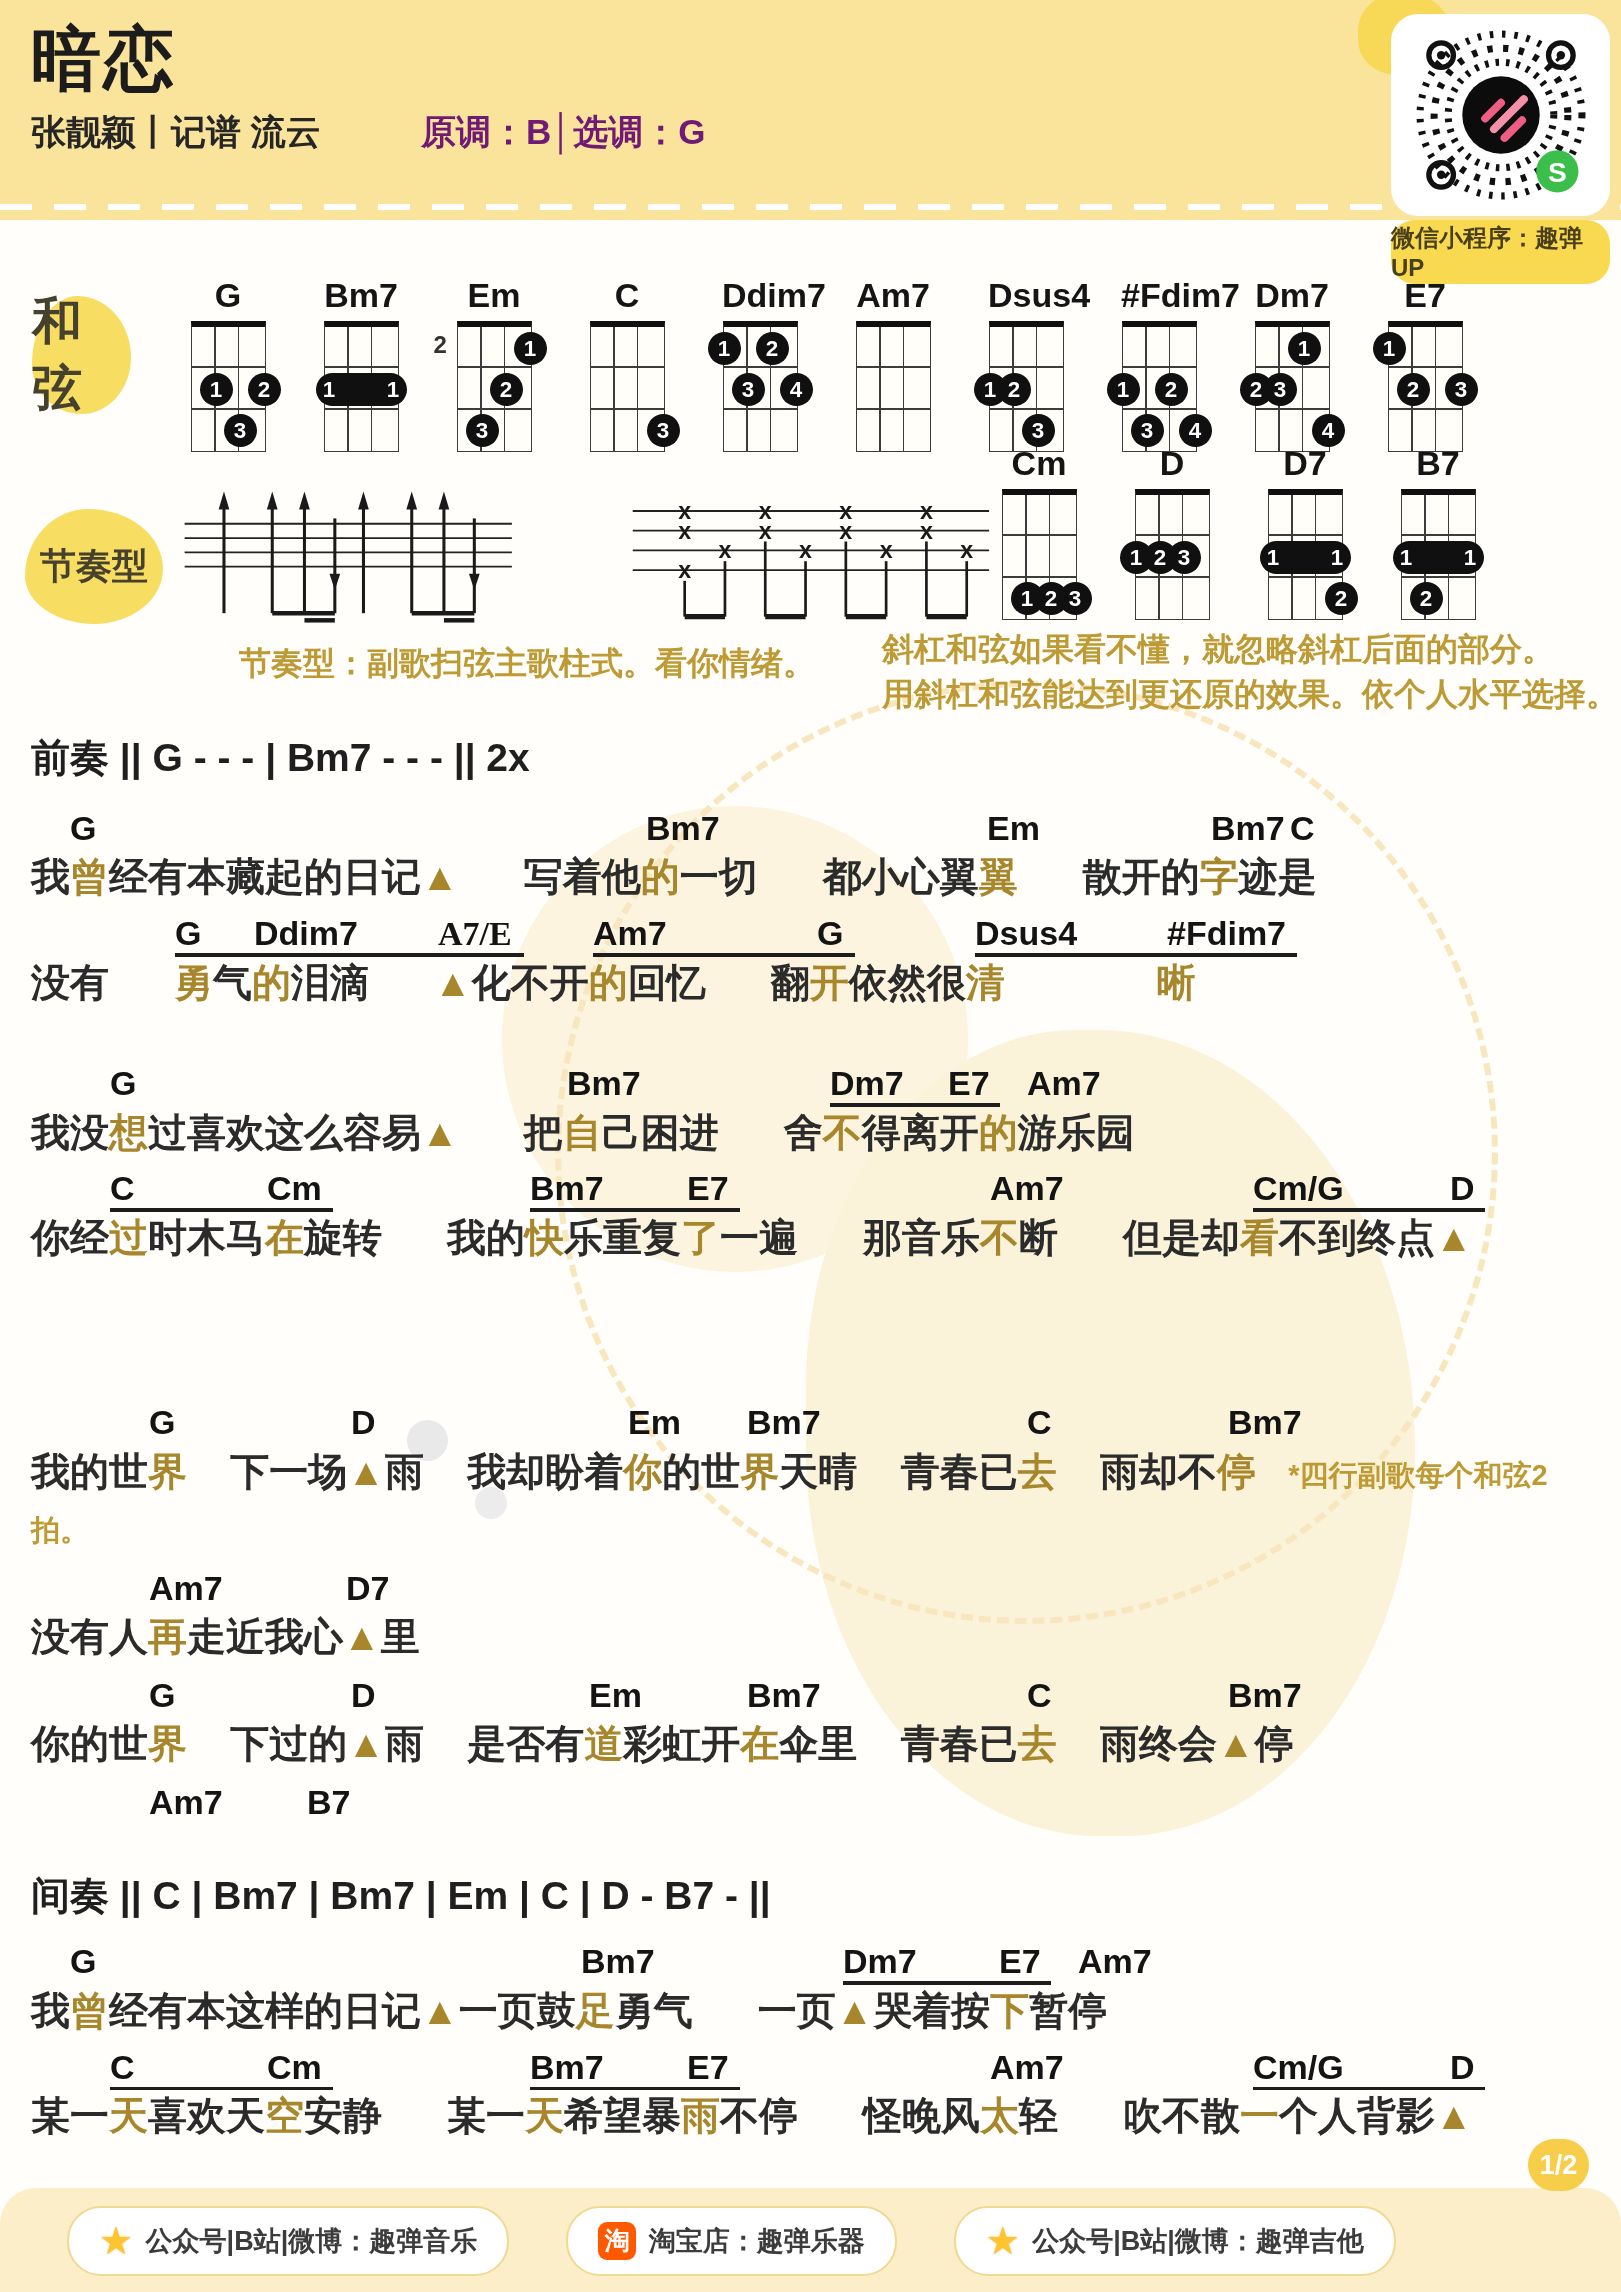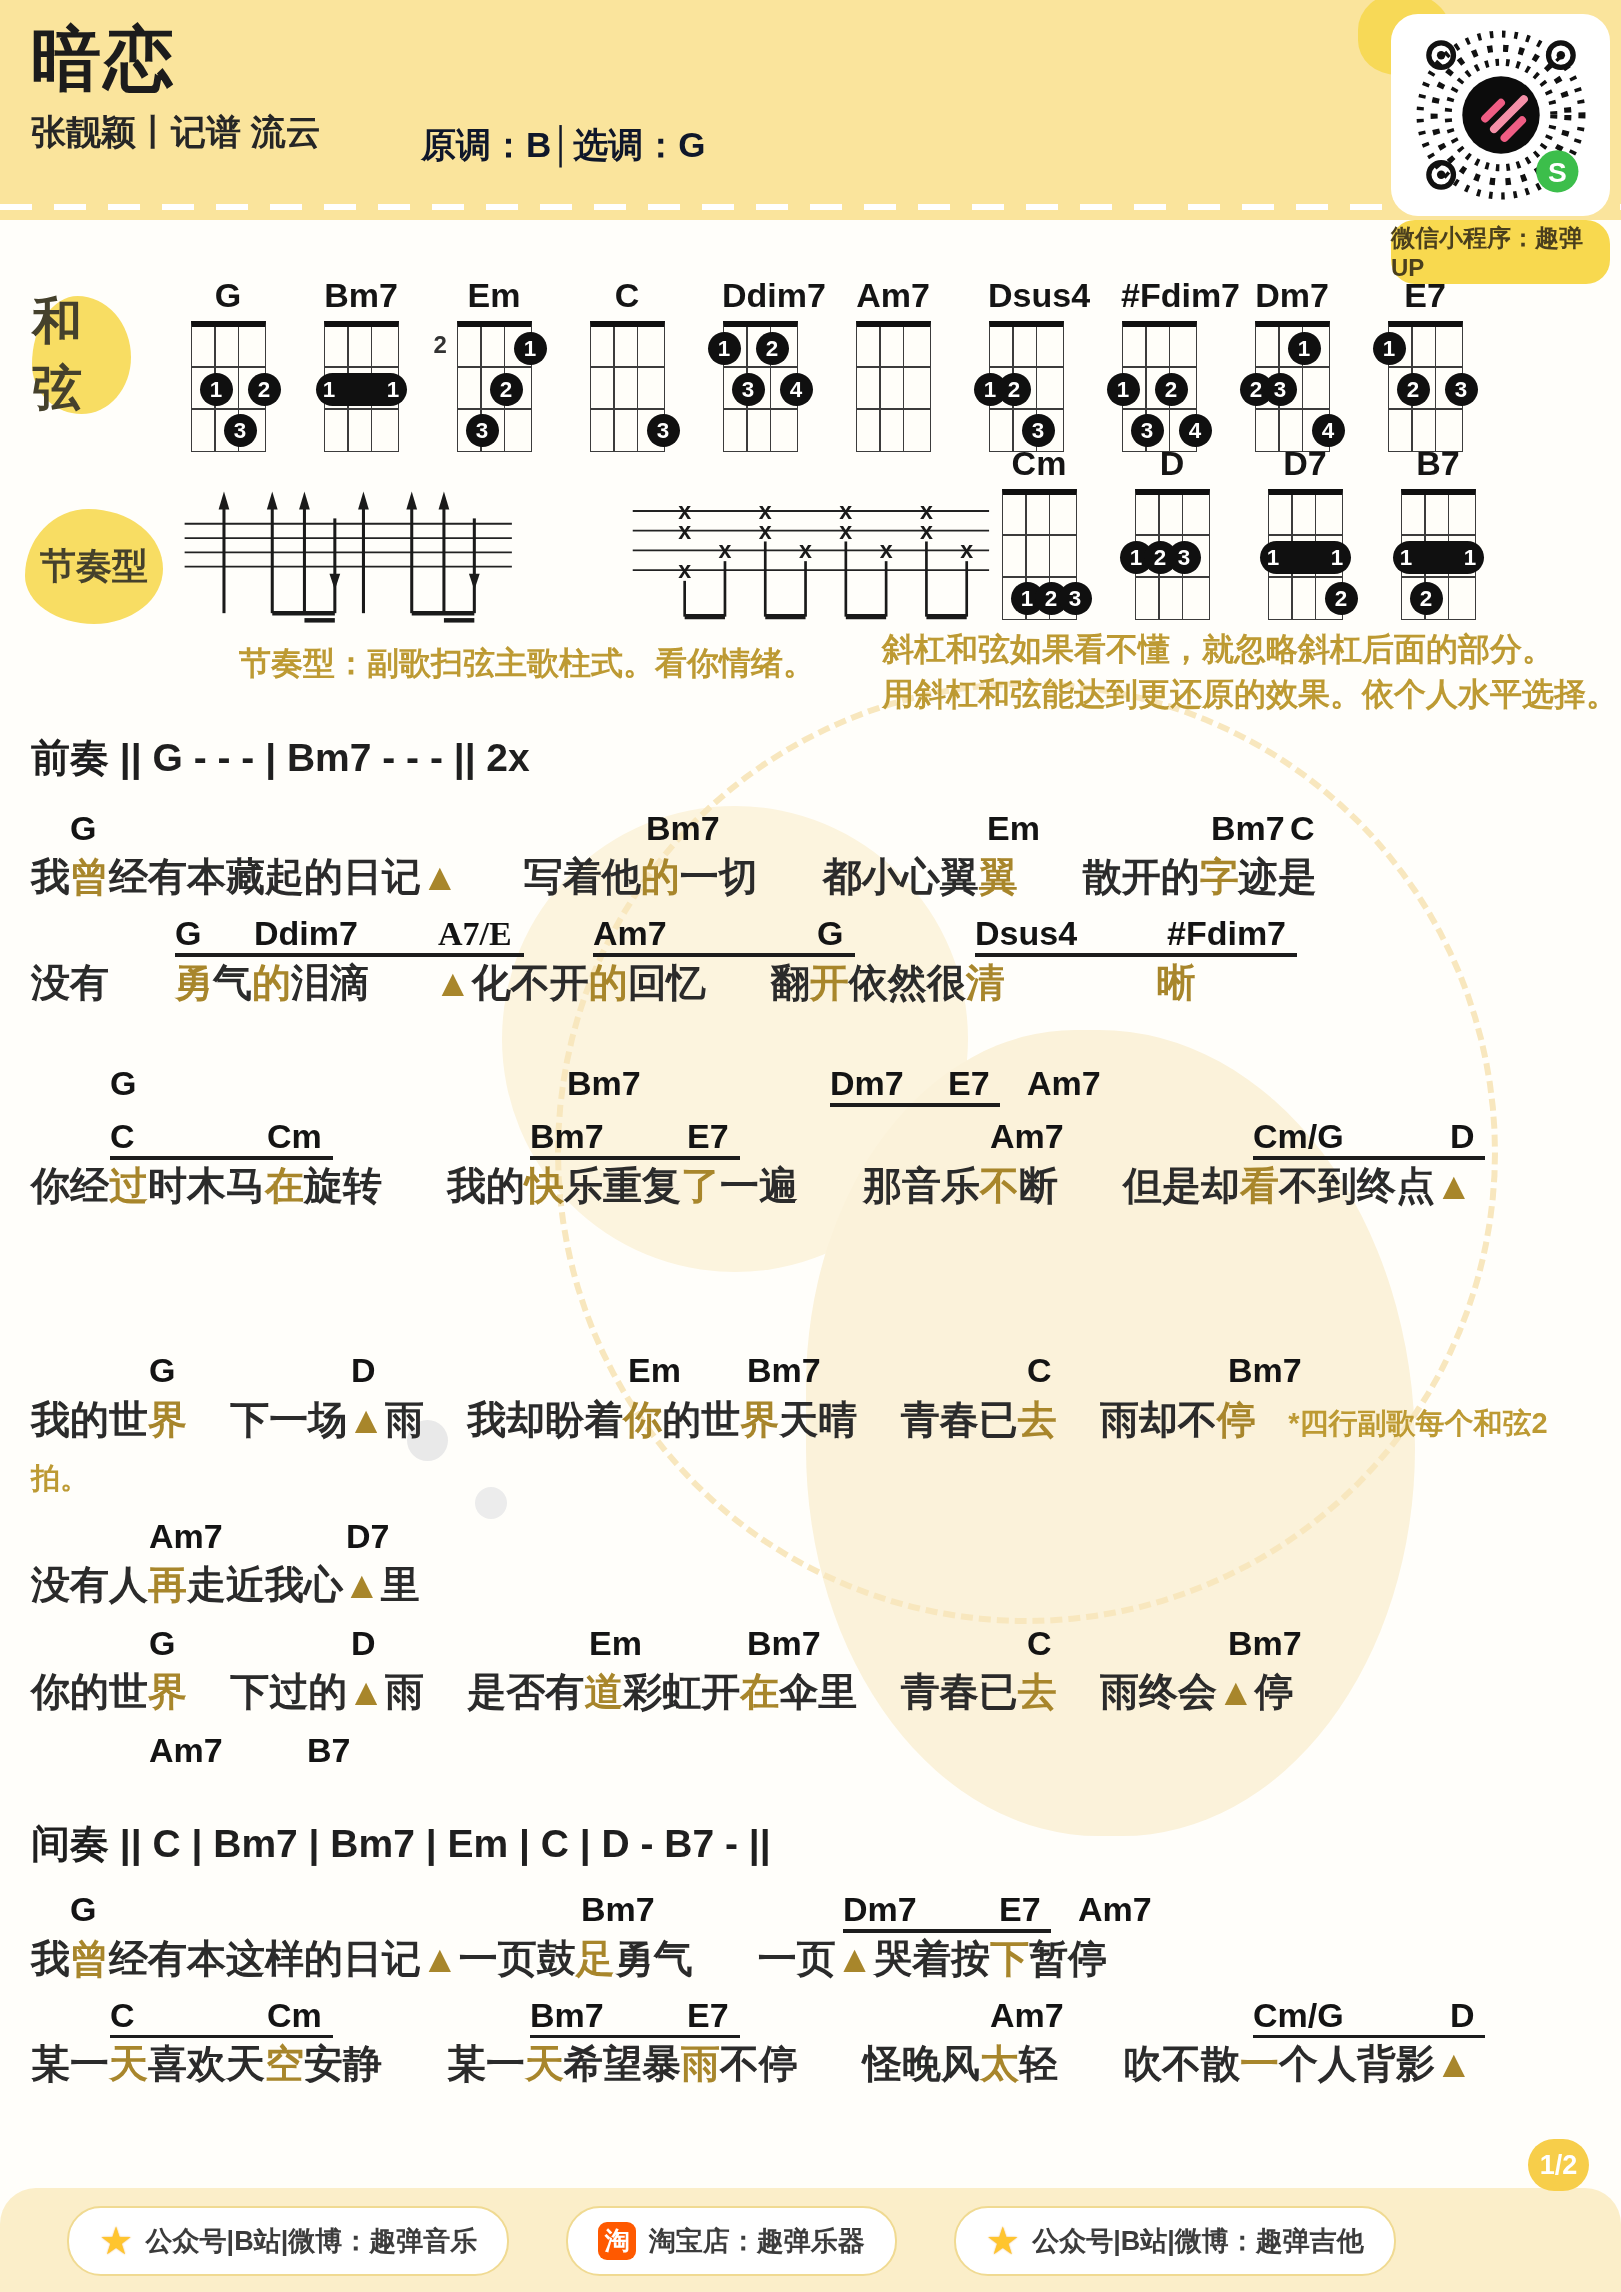--- a/index.html
+++ b/index.html
@@ -4,21 +4,21 @@
 <style>
   html,body{margin:0;padding:0;background:#ffffff;}
   #page{position:relative;width:1621px;height:2293px;background:#FFFEFA;overflow:hidden;
         font-family:"Liberation Sans","DejaVu Sans",sans-serif;color:#222;}
   
   .hdr{position:absolute;top:0;left:0;width:100%;height:220px;background:#FAE49C;}
   .dashline{position:absolute;top:204px;left:0;width:100%;height:6.3px;
             background:repeating-linear-gradient(90deg,#ffffff 0 32px,rgba(255,255,255,0) 32px 54px);}
   .title{position:absolute;left:31px;top:12.5px;font-size:70px;font-weight:900;letter-spacing:2.7px;color:#1c1c1c;}
   .credit{position:absolute;left:31px;top:109px;font-size:35px;font-weight:700;color:#262626;}
-  .keys{position:absolute;left:421px;top:109px;font-size:35px;font-weight:600;color:#0f172a;margin-top:13px;}
+  .keys{position:absolute;left:421px;top:109px;font-size:35px;font-weight:600;color:#701a75;}
   
   .promo{position:absolute;left:1061px;top:64px;width:315px;height:131px;background:#fff;border-radius:30px;
          display:flex;align-items:center;padding:0 16px;box-sizing:border-box;gap:10.7px;}
   .promo .txt{font-size:26px;font-weight:700;color:#4a4a4a;line-height:38px;white-space:nowrap;}
   .arrow-r{width:0;height:0;border-left:27px solid #F6CE3E;border-top:19.7px solid transparent;border-bottom:19.7px solid transparent;margin-left:5.4px;}
   .qrblob{position:absolute;left:1358px;top:-7.2px;width:93px;height:82px;background:#F7D957;border-radius:48% 52% 55% 45%;}
   .qrcard{position:absolute;left:1391px;top:14.3px;width:219px;height:202px;background:#fff;border-radius:27px;
           display:flex;align-items:center;justify-content:center;}
   .minipill{position:absolute;left:1391px;top:220px;width:219px;height:64px;background:#F8D94F;border-radius:24px;
             font-size:24px;font-weight:700;color:#4a3f1d;display:flex;align-items:center;justify-content:center;}
@@ -414,20 +414,21 @@
         <div class="sec sec-verse2">
           <div class="lb">
             <div class="crow">
               <span class="ch" style="left: 79px;">G</span>
               <span class="ch" style="left: 536px;">Bm7</span>
               <span class="ch" style="left: 799px;">Dm7</span>
               <span class="ch" style="left: 917px;">E7</span>
               <span class="ch" style="left: 996px;">Am7</span>
               <div class="ul" style="left: 799px; width: 170px;"></div>
             </div>
+            <div class="lyr"><span class="seg">我没</span><span class="seg hl">想</span><span class="seg">过喜欢这么容易</span><span class="seg tri">▲</span><span class="seg">      把</span><span class="seg hl">自</span><span class="seg">己困进      舍</span><span class="seg hl">不</span><span class="seg">得离</span><span class="seg">开</span><span class="seg hl">的</span><span class="seg">游乐园</span></div>
           </div>
           <div class="lb">
             <div class="crow">
               <span class="ch" style="left: 79px;">C</span>
               <span class="ch" style="left: 236px;">Cm</span>
               <span class="ch" style="left: 499px;">Bm7</span>
               <span class="ch" style="left: 656px;">E7</span>
               <span class="ch" style="left: 959px;">Am7</span>
               <span class="ch" style="left: 1222px;">Cm/G</span>
               <span class="ch" style="left: 1419px;">D</span>

